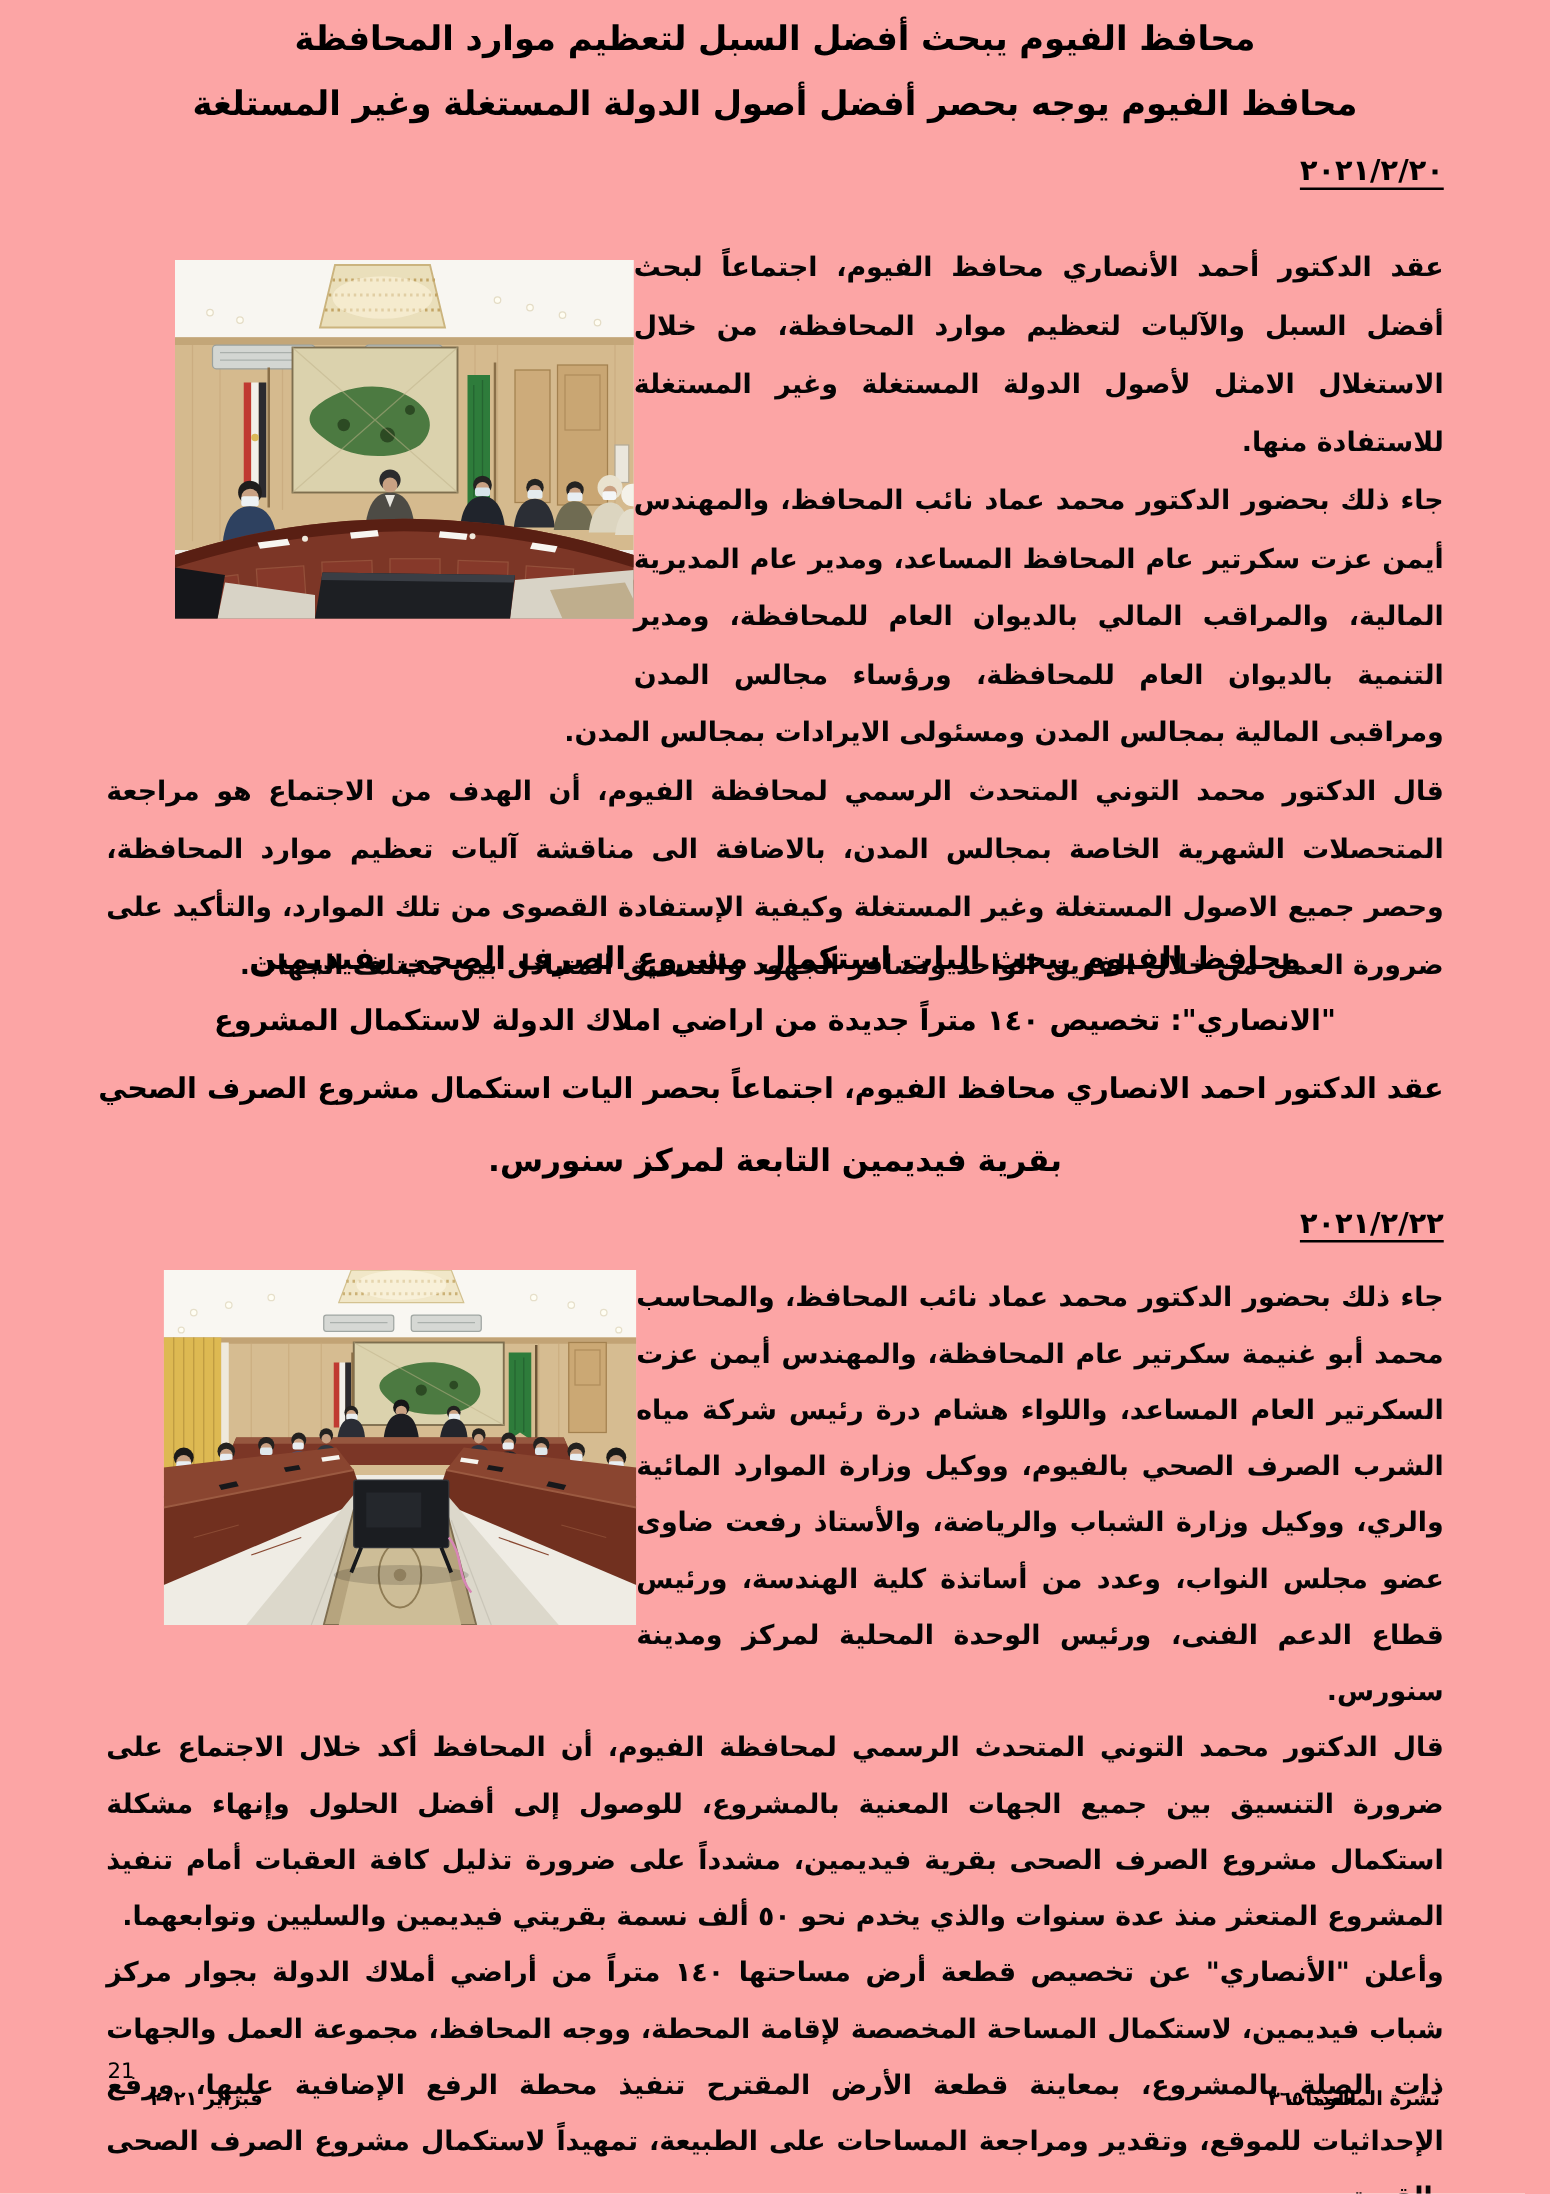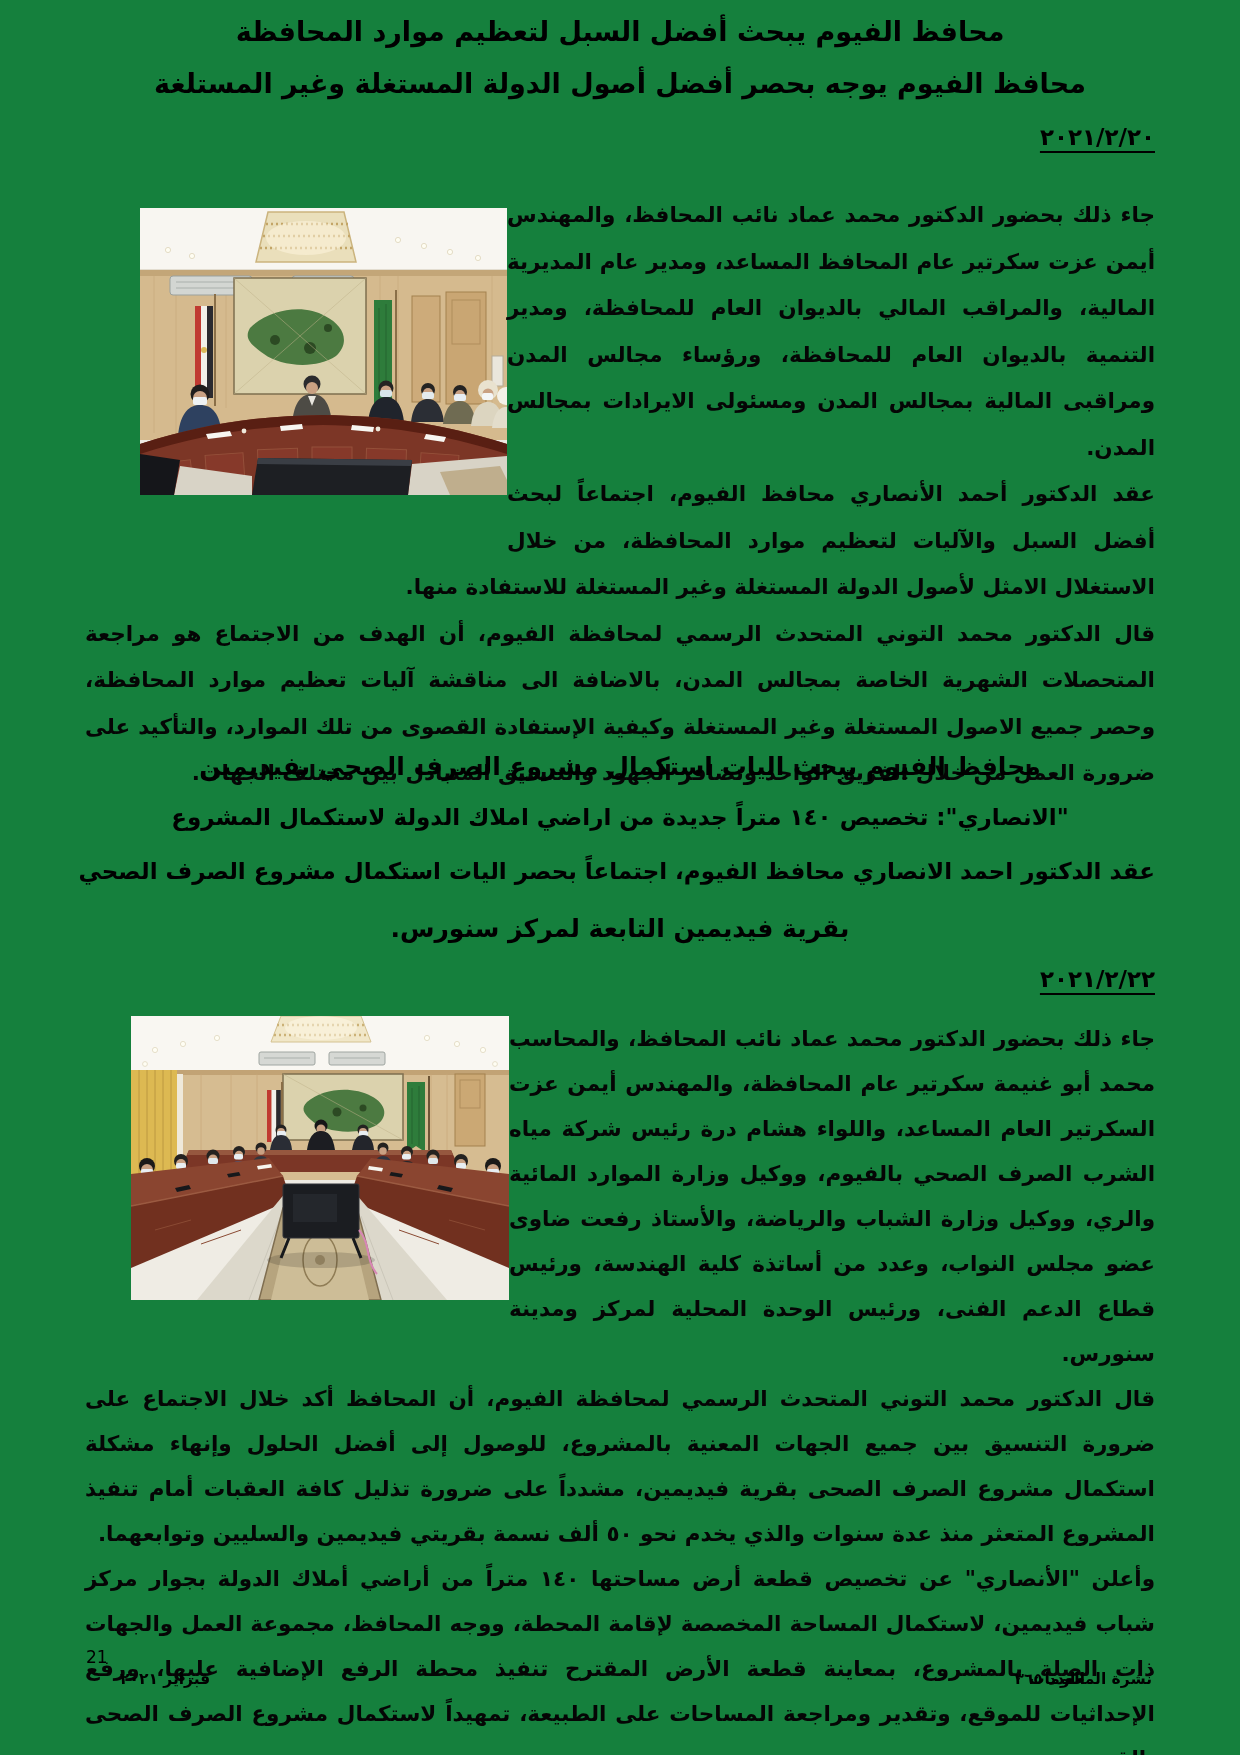--- a/index.html
+++ b/index.html
@@ -1,16 +1,16 @@
 <!DOCTYPE html>
 <html lang="ar"><head>
 <meta charset="utf-8">
 <style>
   html,body{margin:0;padding:0;background:#ffffff;}
-  .page{position:relative;width:1240px;height:1755px;background:#15803d;overflow:hidden;
+  .page{position:relative;width:1240px;height:1755px;background:#fca5a5;overflow:hidden;
         font-family:"DejaVu Sans",sans-serif;color:#000;}
   .ttl{position:absolute;left:85px;width:1070px;text-align:center;direction:rtl;
        font-weight:bold;white-space:nowrap;color:#000;}
   .t1{font-size:27px;}
   .t2{font-size:23px;}
   .date-row{position:absolute;left:85px;width:1070px;text-align:right;direction:rtl;
             font-size:23px;font-weight:bold;}
   .date-u{text-decoration:underline;text-decoration-thickness:2px;text-underline-offset:6px;}
   .body-block{position:absolute;left:85px;width:1070px;direction:rtl;text-align:justify;
               font-weight:bold;color:#050505;}
@@ -168,22 +168,22 @@
         <path d="M272,256 L367,248 L367,287 L268,287 Z" fill="#d8d3c6"></path>
         <path d="M300,264 L360,258 L367,272 L367,287 L310,287 Z" fill="#bfae8d"></path>
         <path d="M40,258 L112,268 L112,287 L34,287 Z" fill="#d8d3c6"></path>
         <g>
           <path d="M118,250 L272,252 L268,287 L112,287 Z" fill="#1d1f23"></path>
           <path d="M118,250 L272,252 L271,258 L117,256 Z" fill="#3a3e45"></path>
         </g>
         <path d="M0,246 L40,252 L34,287 L0,287 Z" fill="#15161a"></path>
       </svg>
     </div>
+    <p>عقد الدكتور أحمد الأنصاري محافظ الفيوم، اجتماعاً لبحث أفضل السبل والآليات لتعظيم موارد المحافظة، من خلال الاستغلال الامثل لأصول الدولة المستغلة وغير المستغلة للاستفادة منها.</p>
     <p>جاء ذلك بحضور الدكتور محمد عماد نائب المحافظ، والمهندس أيمن عزت سكرتير عام المحافظ المساعد، ومدير عام المديرية المالية، والمراقب المالي بالديوان العام للمحافظة، ومدير التنمية بالديوان العام للمحافظة، ورؤساء مجالس المدن ومراقبى المالية بمجالس المدن ومسئولى الايرادات بمجالس المدن.</p>
-    <p>عقد الدكتور أحمد الأنصاري محافظ الفيوم، اجتماعاً لبحث أفضل السبل والآليات لتعظيم موارد المحافظة، من خلال الاستغلال الامثل لأصول الدولة المستغلة وغير المستغلة للاستفادة منها.</p>
     <p>قال الدكتور محمد التوني المتحدث الرسمي لمحافظة الفيوم، أن الهدف من الاجتماع هو مراجعة المتحصلات الشهرية الخاصة بمجالس المدن، بالاضافة الى مناقشة آليات تعظيم موارد المحافظة، وحصر جميع الاصول المستغلة وغير المستغلة وكيفية الإستفادة القصوى من تلك الموارد، والتأكيد على ضرورة العمل من خلال الفريق الواحد وتضافر الجهود والتنسيق المتبادل بين مختلف الجهات.</p>
   </div>
 
   <div class="ttl t2" style="top:752px;font-size:25px">محافظ الفيوم يبحث اليات استكمال مشروع الصرف الصحي بفيديمين</div>
   <div class="ttl t2" style="top:804px">"الانصاري": تخصيص ١٤٠ متراً جديدة من اراضي املاك الدولة لاستكمال المشروع</div>
   <div class="ttl t2" style="top:858px">عقد الدكتور احمد الانصاري محافظ الفيوم، اجتماعاً بحصر اليات استكمال مشروع الصرف الصحي</div>
   <div class="ttl t2" style="top:914px;font-size:25px">بقرية فيديمين التابعة لمركز سنورس.</div>
   <div class="date-row" style="top:966px"><span class="date-u">٢٠٢١/٢/٢٢</span></div>
 
   <div class="body-block" id="a2-body">

